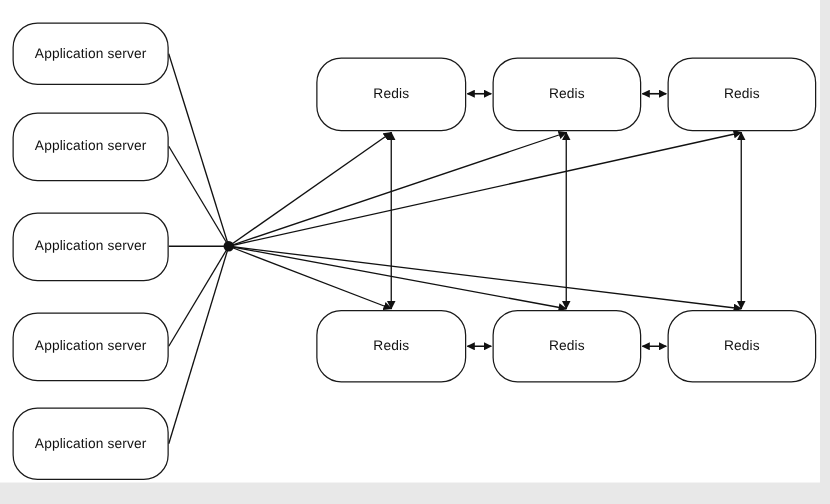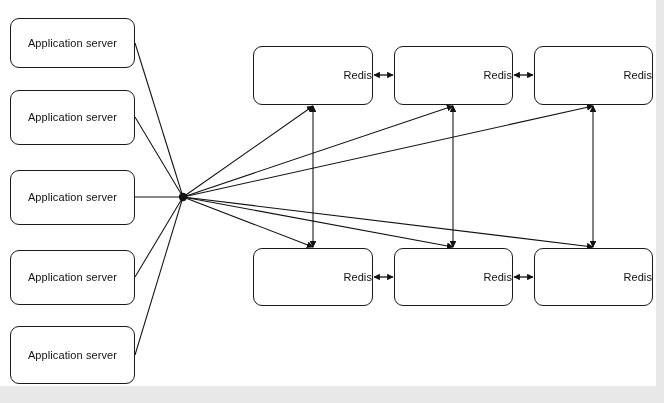--- a/index.html
+++ b/index.html
@@ -29,35 +29,34 @@
     top: 0;
     width: 664px;
     height: 403px;
     pointer-events: none;
   }
   .node {
     position: absolute;
     box-sizing: border-box;
     background: #ffffff;
     border: 1.3px solid #1a1a1a;
-    border-radius: 9px;
+    border-radius: 20px;
     display: flex;
     align-items: center;
     justify-content: center;
     color: #111111;
     font-size: 11px;
     letter-spacing: 0.1px;
     user-select: none;
   }
   .node.app {
     font-size: 11px;
   }
   .node.redis {
     font-size: 11px;
-    justify-content: flex-end;
   }
   .node-label {
     display: block;
     text-align: center;
     line-height: 1;
   }
 </style>
 </head>
 <body>
 

